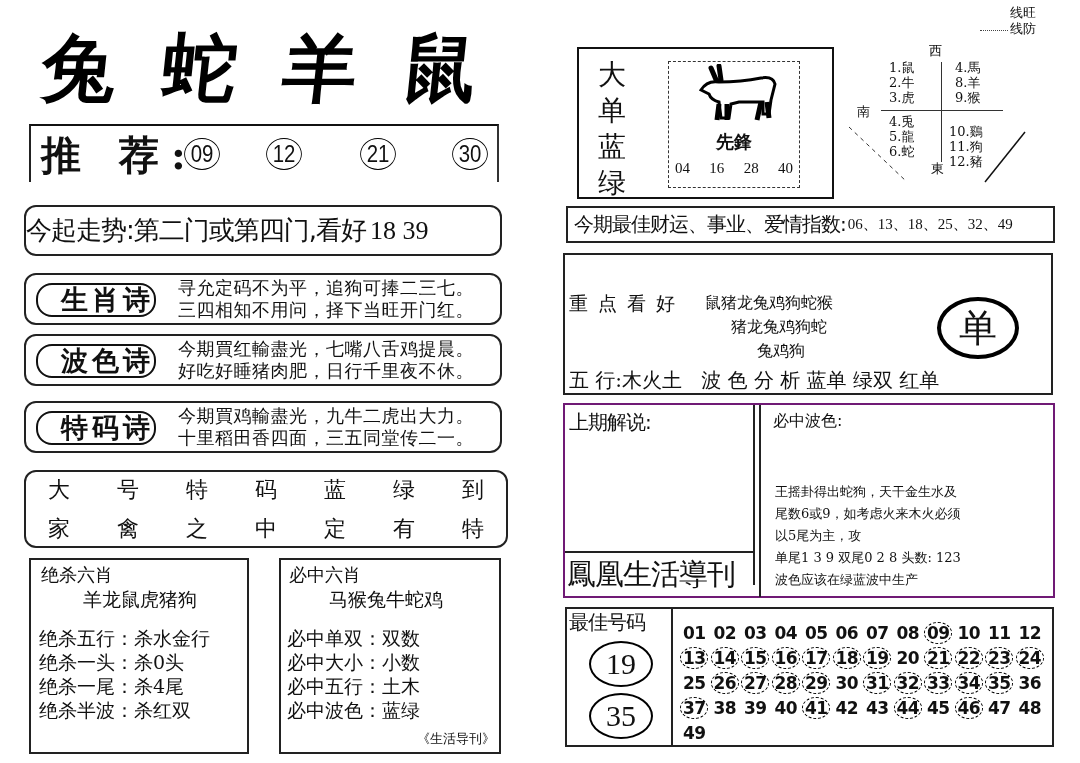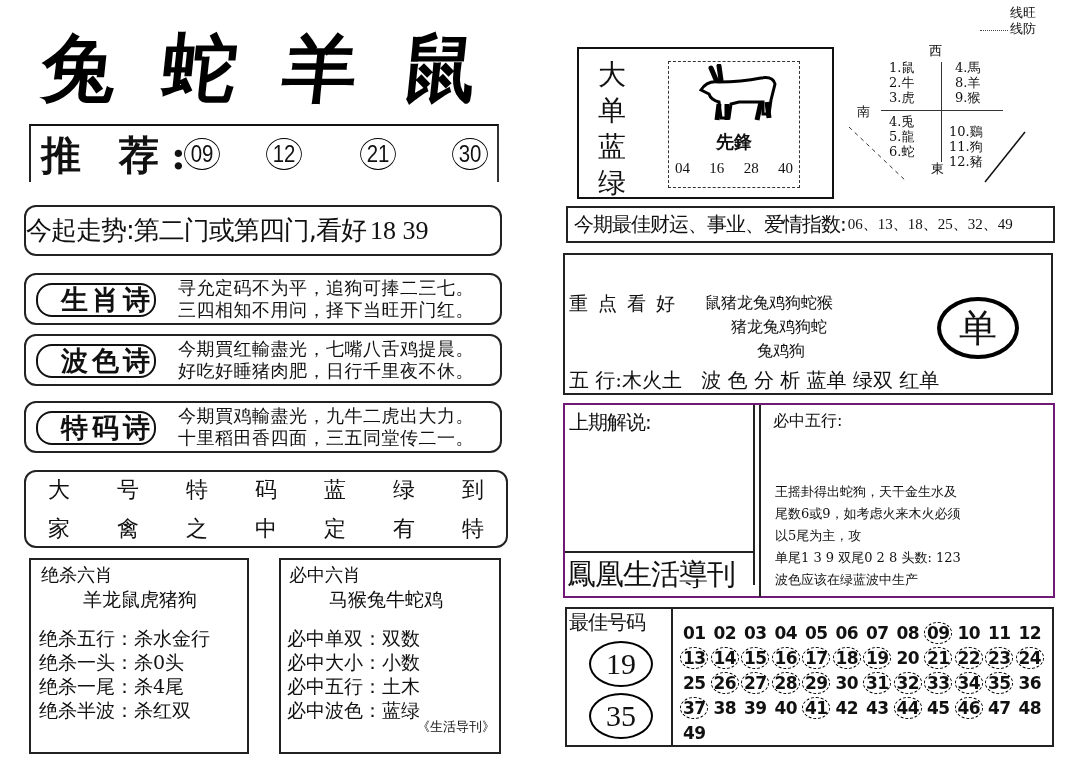--- a/index.html
+++ b/index.html
@@ -122,21 +122,21 @@
   <div class="line" style="left:8px;top:138px;"><span>绝杀半波：</span><span>杀红双</span></div>
 </div>
 
 <div class="sbox" style="left:279px;top:558px;width:222px;height:196px;">
   <div class="hd" style="left:8px;top:3px;">必中六肖</div>
   <div class="line" style="left:48px;top:27px;">马猴兔牛蛇鸡</div>
   <div class="line" style="left:6px;top:66px;"><span>必中单双：</span><span>双数</span></div>
   <div class="line" style="left:6px;top:90px;"><span>必中大小：</span><span>小数</span></div>
   <div class="line" style="left:6px;top:114px;"><span>必中五行：</span><span>土木</span></div>
   <div class="line" style="left:6px;top:138px;"><span>必中波色：</span><span>蓝绿</span></div>
-  <div class="abs" style="right:4px;bottom:16px;font-size:13px;">《生活导刊》</div>
+  <div class="abs" style="right:4px;bottom:4px;font-size:13px;">《生活导刊》</div>
 </div>
 
 <div class="abs" style="left:1010px;top:5px;font-size:13px;line-height:16px;font-family:'DejaVu Sans',sans-serif;">
   <div>线旺</div>
   <div>线防</div>
 </div>
 <div class="abs" style="left:980px;top:30px;width:28px;border-top:1px dotted #444;"></div>
 
 <div class="abs big-box">
   <div class="vert">
@@ -206,21 +206,21 @@
   <div class="abs" style="left:372px;top:42px;width:82px;height:62px;border:4px solid #000;border-radius:50%;box-sizing:border-box;display:flex;align-items:center;justify-content:center;font-size:38px;">单</div>
   <div class="abs" style="left:4px;top:112px;font-size:20px;white-space:pre;">五 行:木火土   波 色 分 析 蓝单 绿双 红单</div>
 </div>
 
 <div class="abs an-box">
   <div class="abs" style="left:4px;top:4px;font-size:20px;font-family:'DejaVu Sans',sans-serif;letter-spacing:-1px;">上期解说:</div>
   <div class="abs" style="left:188px;top:0;width:2px;height:180px;background:#222;"></div>
   <div class="abs" style="left:194px;top:0;width:2px;height:192px;background:#222;"></div>
   <div class="abs" style="left:0;top:146px;width:190px;border-top:2px solid #222;"></div>
   <div class="abs" style="left:2px;top:150px;font-size:29px;font-family:'DejaVu Sans',sans-serif;letter-spacing:-1px;">鳳凰生活導刊</div>
-  <div class="abs" style="left:208px;top:6px;font-size:16px;font-family:'DejaVu Sans',sans-serif;">必中五行:</div>
+  <div class="abs" style="left:208px;top:6px;font-size:16px;font-family:'DejaVu Sans',sans-serif;">必中波色:</div>
   <div class="abs" style="left:210px;top:76px;font-size:13px;line-height:22px;">
     <div>王摇卦得出蛇狗，天干金生水及</div>
     <div>尾数6或9，如考虑火来木火必须</div>
     <div>以5尾为主，攻</div>
     <div>单尾1 3 9 双尾0 2 8 头数: 123</div>
     <div>波色应该在绿蓝波中生产</div>
   </div>
 </div>
 
 <div class="abs best-box">

